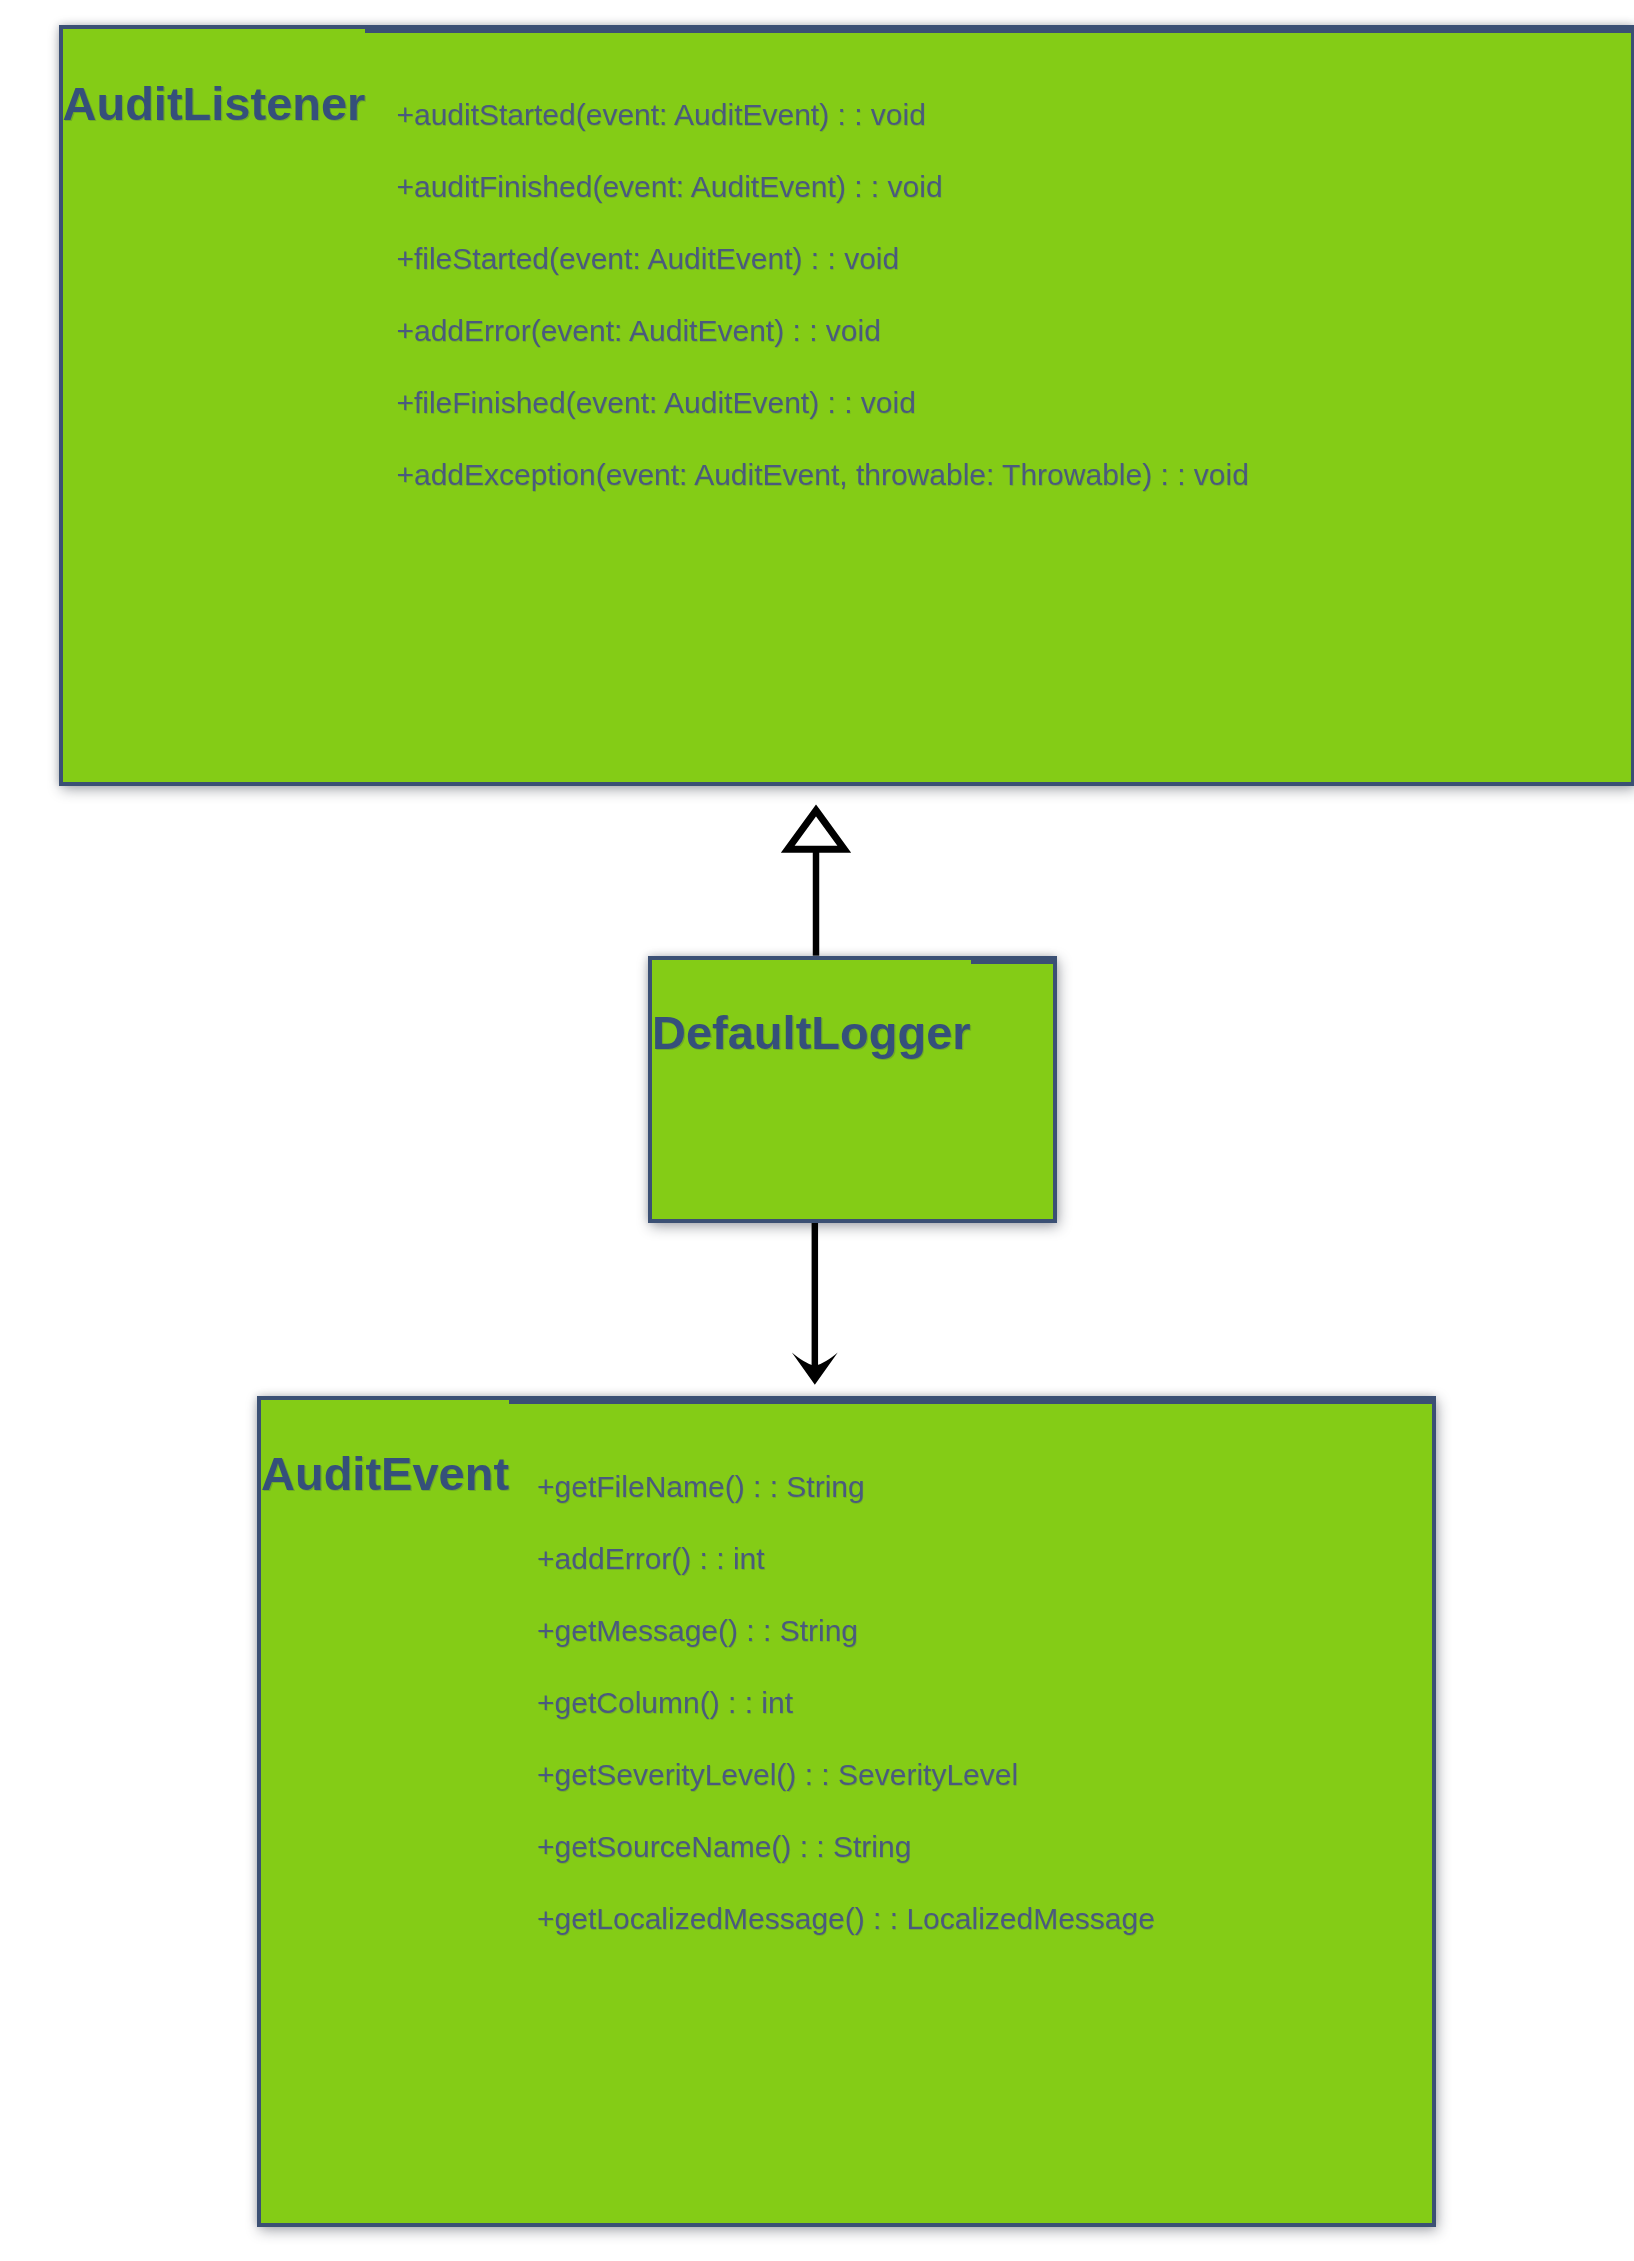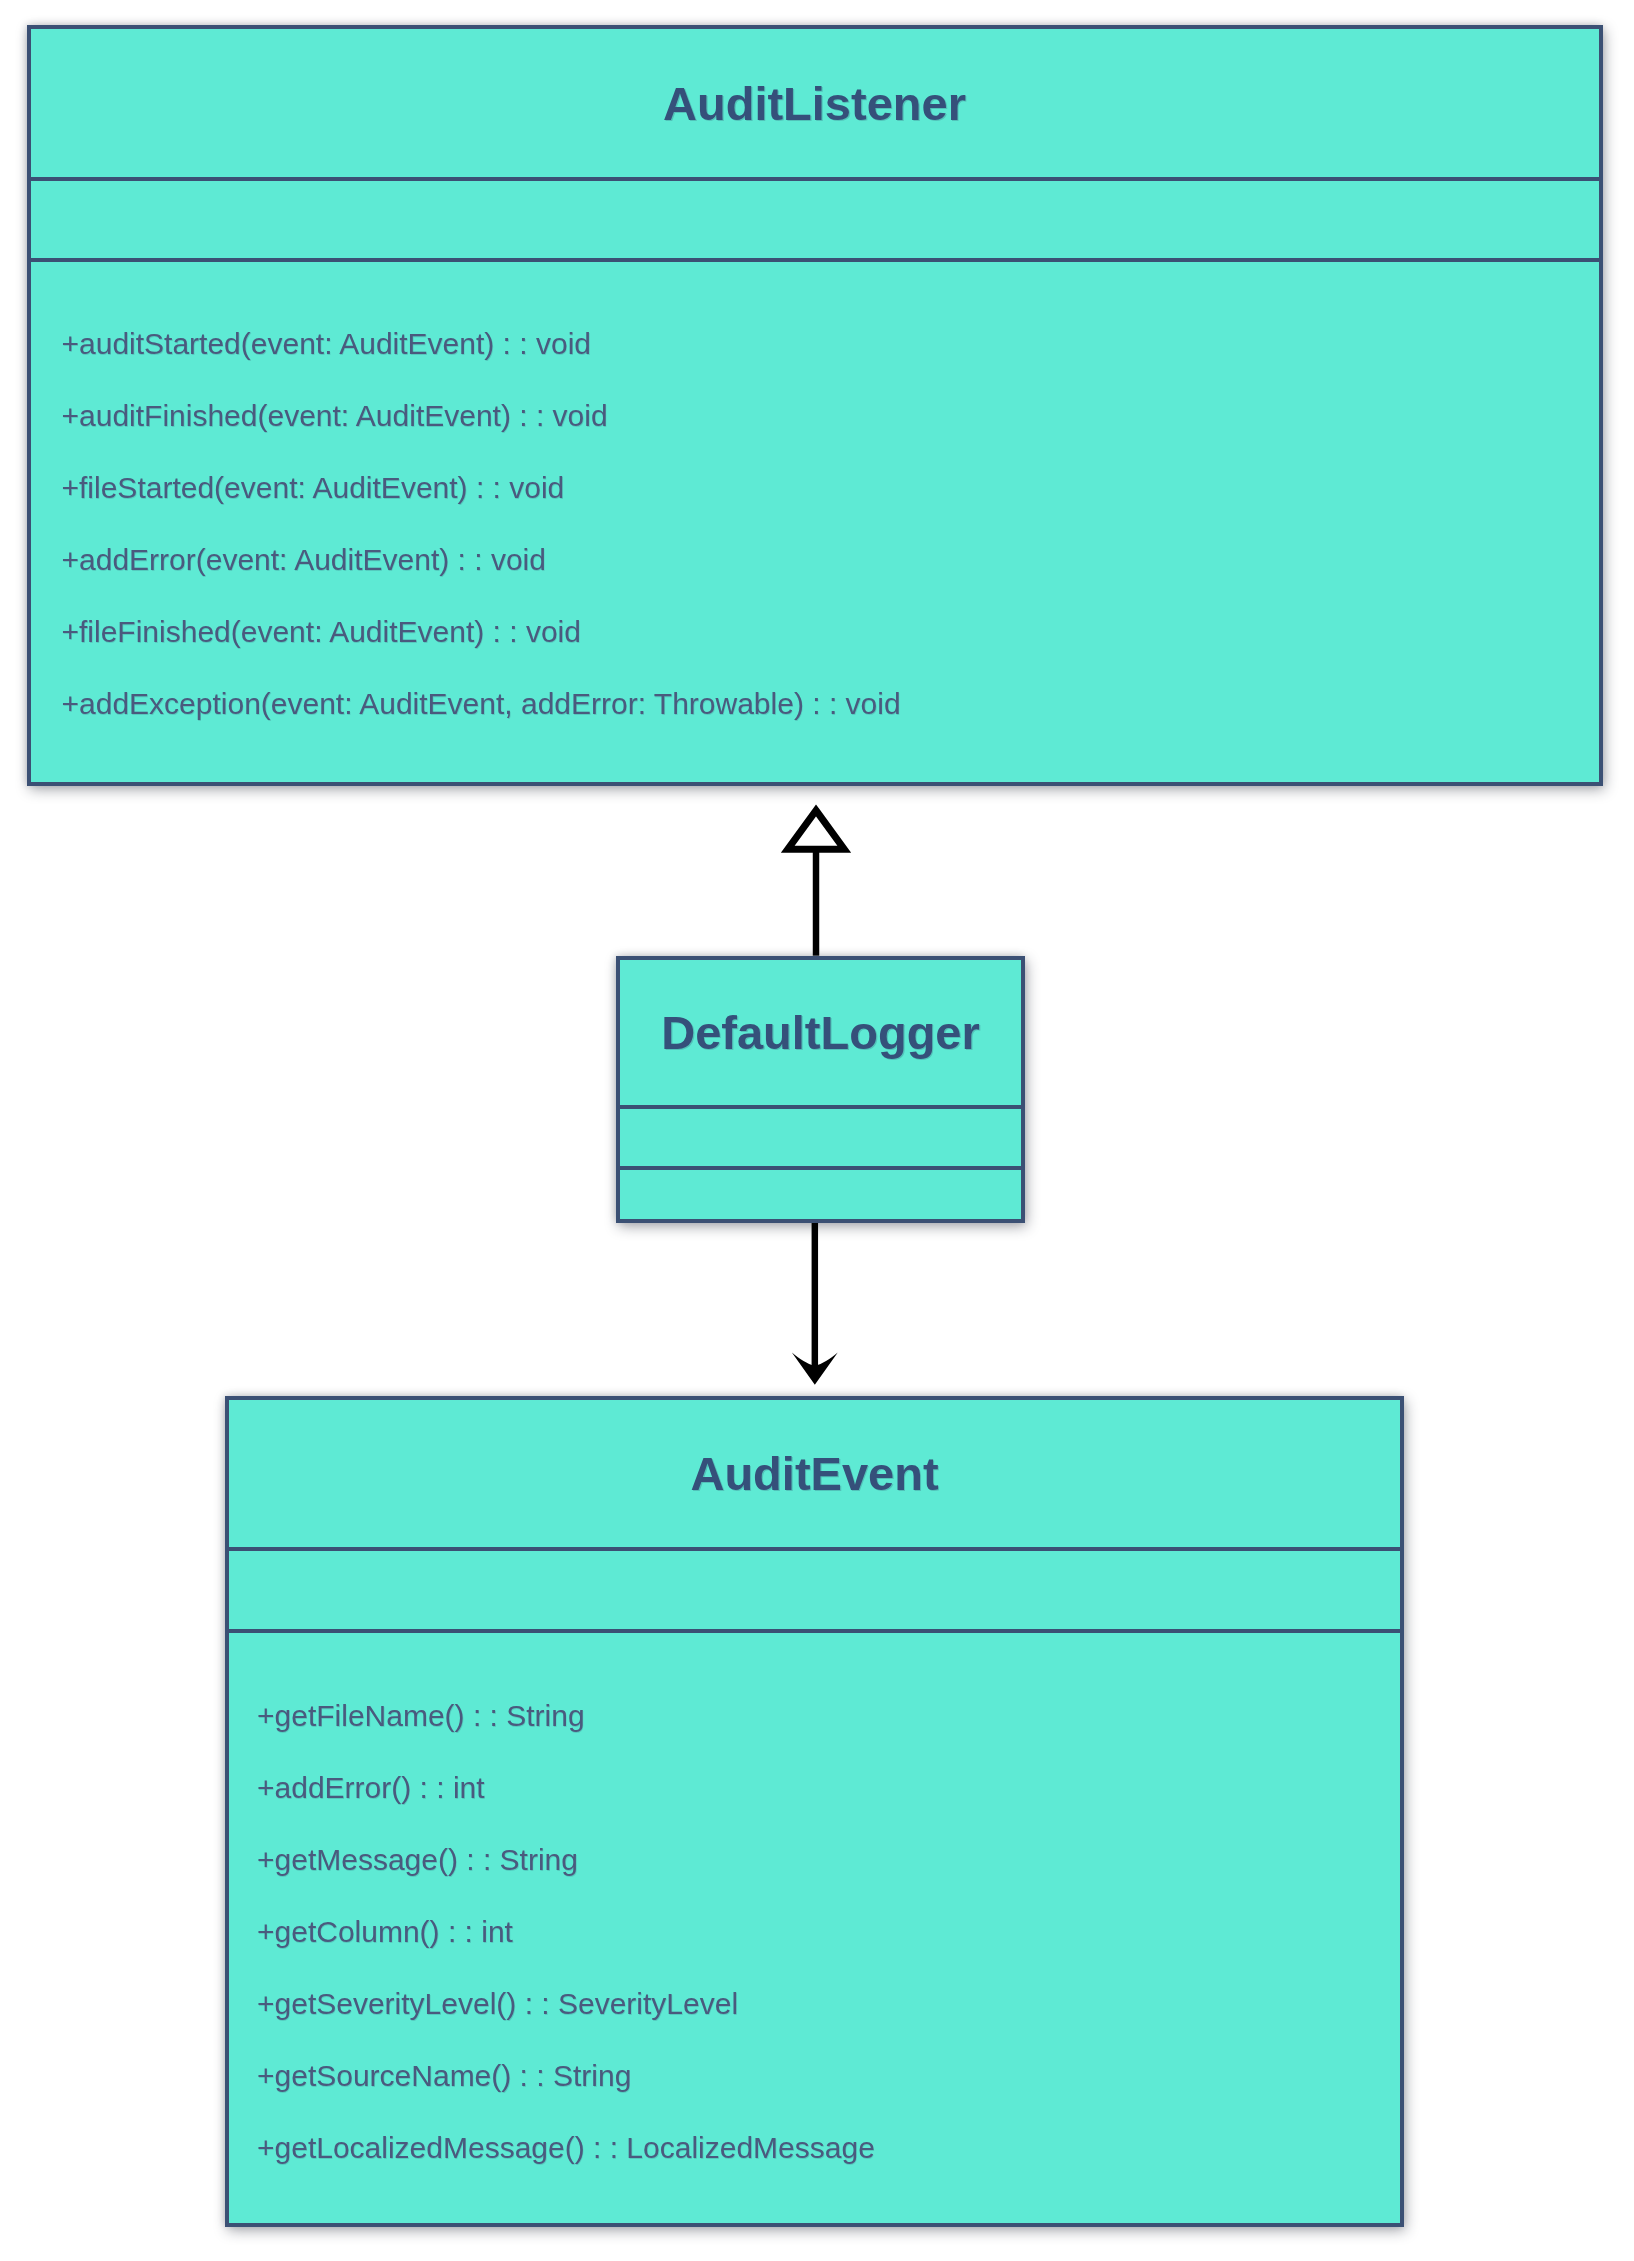--- a/index.html
+++ b/index.html
@@ -11,25 +11,26 @@
     position: relative;
     width: 1635px;
     height: 2261px;
     background: #ffffff;
     overflow: hidden;
     font-family: "Liberation Sans", "DejaVu Sans", sans-serif;
   }
   .class-box {
     position: absolute;
     box-sizing: border-box;
-    background: #5eead4;
+    background: #84cc16;
     border: 4.7px solid #3b5074;
     box-shadow: 2.4px 4.1px 13px rgba(30,35,50,0.40), -1.2px -1.2px 7px rgba(30,35,50,0.18);
     display: flex;
-    flex-direction: column;
+    flex-direction: row;
+    margin-left: 32px;
   }
   .compartment { box-sizing: border-box; }
   .compartment.titlebar {
     display: flex;
     align-items: center;
     justify-content: center;
   }
   .class-title {
     font-size: 47px;
     font-weight: bold;
@@ -82,21 +83,21 @@
     <div class="compartment titlebar">
       <span class="class-title">AuditListener</span>
     </div>
     <div class="compartment attrs"></div>
     <div class="compartment methods">
         <div class="method">+auditStarted(event: AuditEvent) : : void</div>
         <div class="method">+auditFinished(event: AuditEvent) : : void</div>
         <div class="method">+fileStarted(event: AuditEvent) : : void</div>
         <div class="method">+addError(event: AuditEvent) : : void</div>
         <div class="method">+fileFinished(event: AuditEvent) : : void</div>
-        <div class="method">+addException(event: AuditEvent, addError: Throwable) : : void</div>
+        <div class="method">+addException(event: AuditEvent, throwable: Throwable) : : void</div>
       </div>
   </div>
 
   <svg class="connector" style="left:766px; top:786px;" width="100" height="170" viewBox="1300 1335 170 288" xmlns="http://www.w3.org/2000/svg">
     <line x1="1385" y1="1440" x2="1385" y2="1623" stroke="#000000" stroke-width="11"></line>
     <polygon points="1385,1376 1433,1442 1337,1442" fill="#ffffff" stroke="#000000" stroke-width="12" stroke-linejoin="miter"></polygon>
   </svg>
 
   <div class="class-box" id="box-defaultlogger">
     <div class="compartment titlebar">

